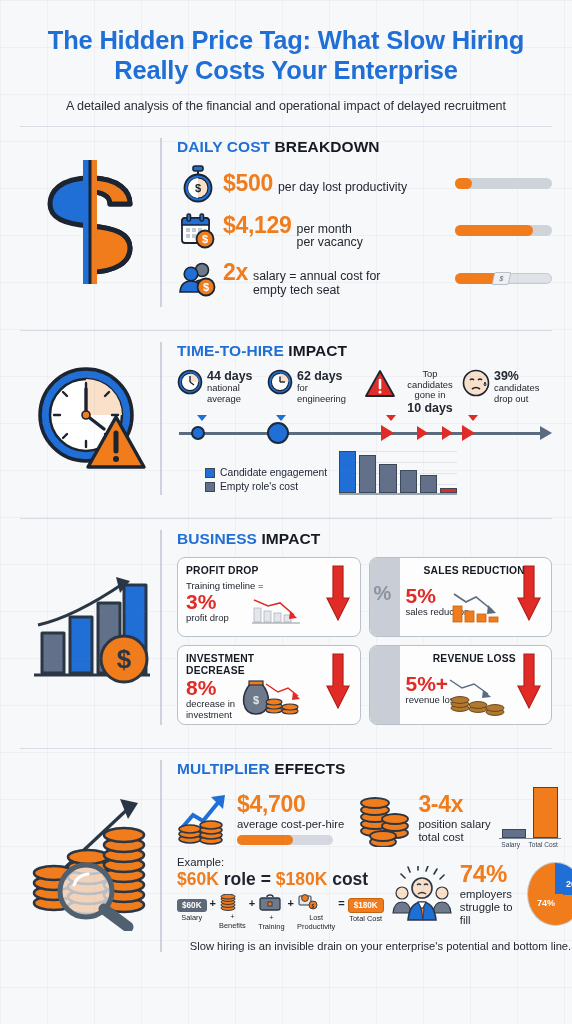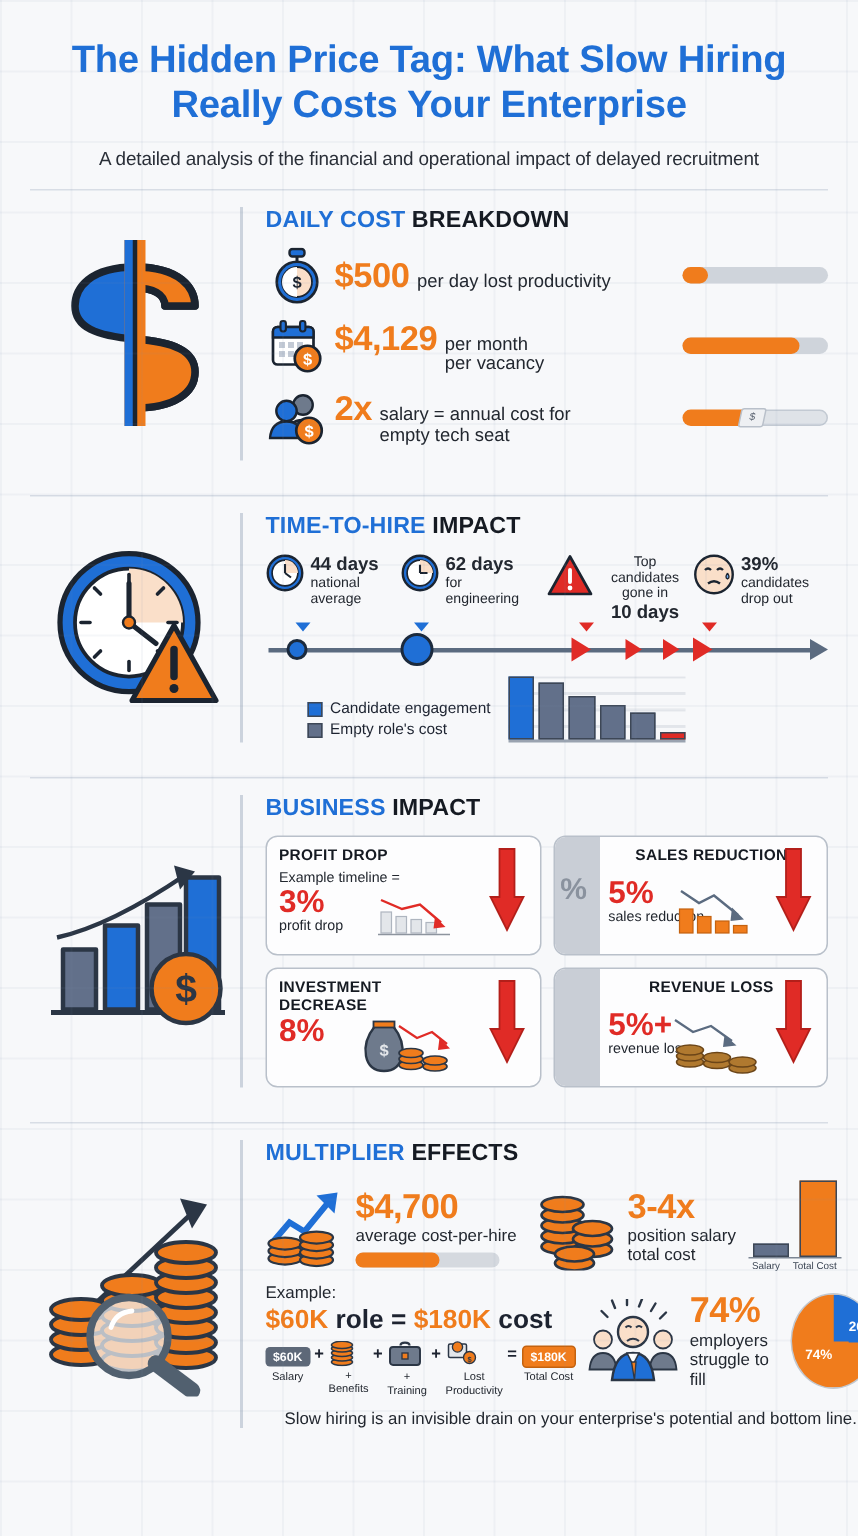--- a/index.html
+++ b/index.html
@@ -435,21 +435,21 @@
     </div>
     <div class="sec-body">
       <div class="sec-head">
         <span class="hl">BUSINESS</span><span class="rest"> IMPACT</span>
       </div>
       <div class="cards">
 
         <div class="card">
           <div class="card-inner">
             <div class="card-title">PROFIT DROP</div>
-            <div class="card-pre">Example timeline =</div>
+            <div class="card-pre">Training timeline =</div>
             <div class="card-big">3%</div>
             <div class="card-sub">profit drop</div>
             <span style="position:absolute;left:72px;top:34px">
               <svg width="56" height="34" viewBox="0 0 56 34">
                 <g fill="#e3e6ea" stroke="#aeb5bf" stroke-width=".8">
                   <rect x="4" y="16" width="7" height="14"></rect>
                     <rect x="14" y="19" width="7" height="11"></rect>
                   <rect x="24" y="21" width="7" height="9"></rect>
                     <rect x="34" y="23" width="7" height="7"></rect>
                 </g>
@@ -490,20 +490,22 @@
               </svg>
             </span>
           </div>
         </div>
 
         <div class="card">
           <div class="card-inner">
             <div class="card-title" style="white-space:pre-line">INVESTMENT
 DECREASE</div>
             <div class="card-big">8%</div>
+            <div class="card-sub" style="white-space:pre-line">decrease in
+investment</div>
             <span style="position:absolute;left:62px;top:28px">
               <svg width="66" height="46" viewBox="0 0 66 46">
                 <path d="M10 10 q-8 10 -6 20 q2 10 12 10 q10 0 12-10 q2-10 -6-20 z" fill="#6e7a8c" stroke="#2b3645" stroke-width="1.6"></path>
                 <rect x="9" y="7" width="14" height="4" fill="#f07c1c" stroke="#2b3645" stroke-width="1.2"></rect>
                 <text x="16" y="30" font-size="11" font-family="'Liberation Sans',sans-serif" font-weight="bold" fill="#e3e6ea" text-anchor="middle">$</text>
                 <g fill="#f07c1c" stroke="#2b3645" stroke-width="1.1">
                   <ellipse cx="34" cy="36" rx="8" ry="3"></ellipse>
                     <ellipse cx="34" cy="32" rx="8" ry="3"></ellipse>
                   <ellipse cx="34" cy="28" rx="8" ry="3"></ellipse>
                   <ellipse cx="50" cy="37" rx="8" ry="3"></ellipse>

